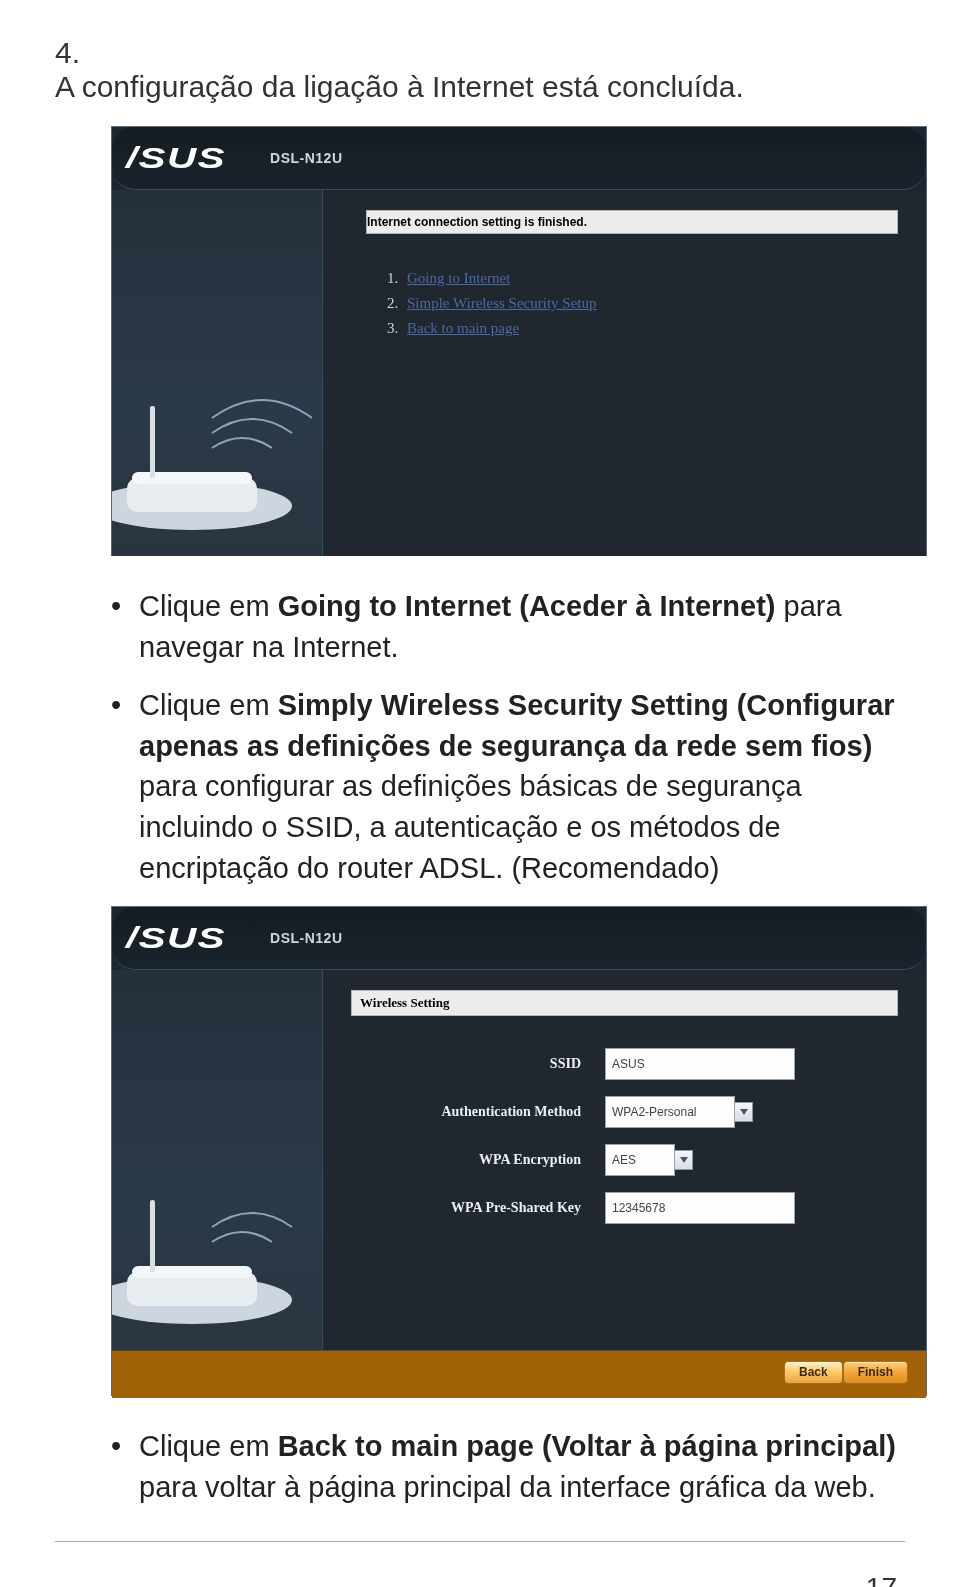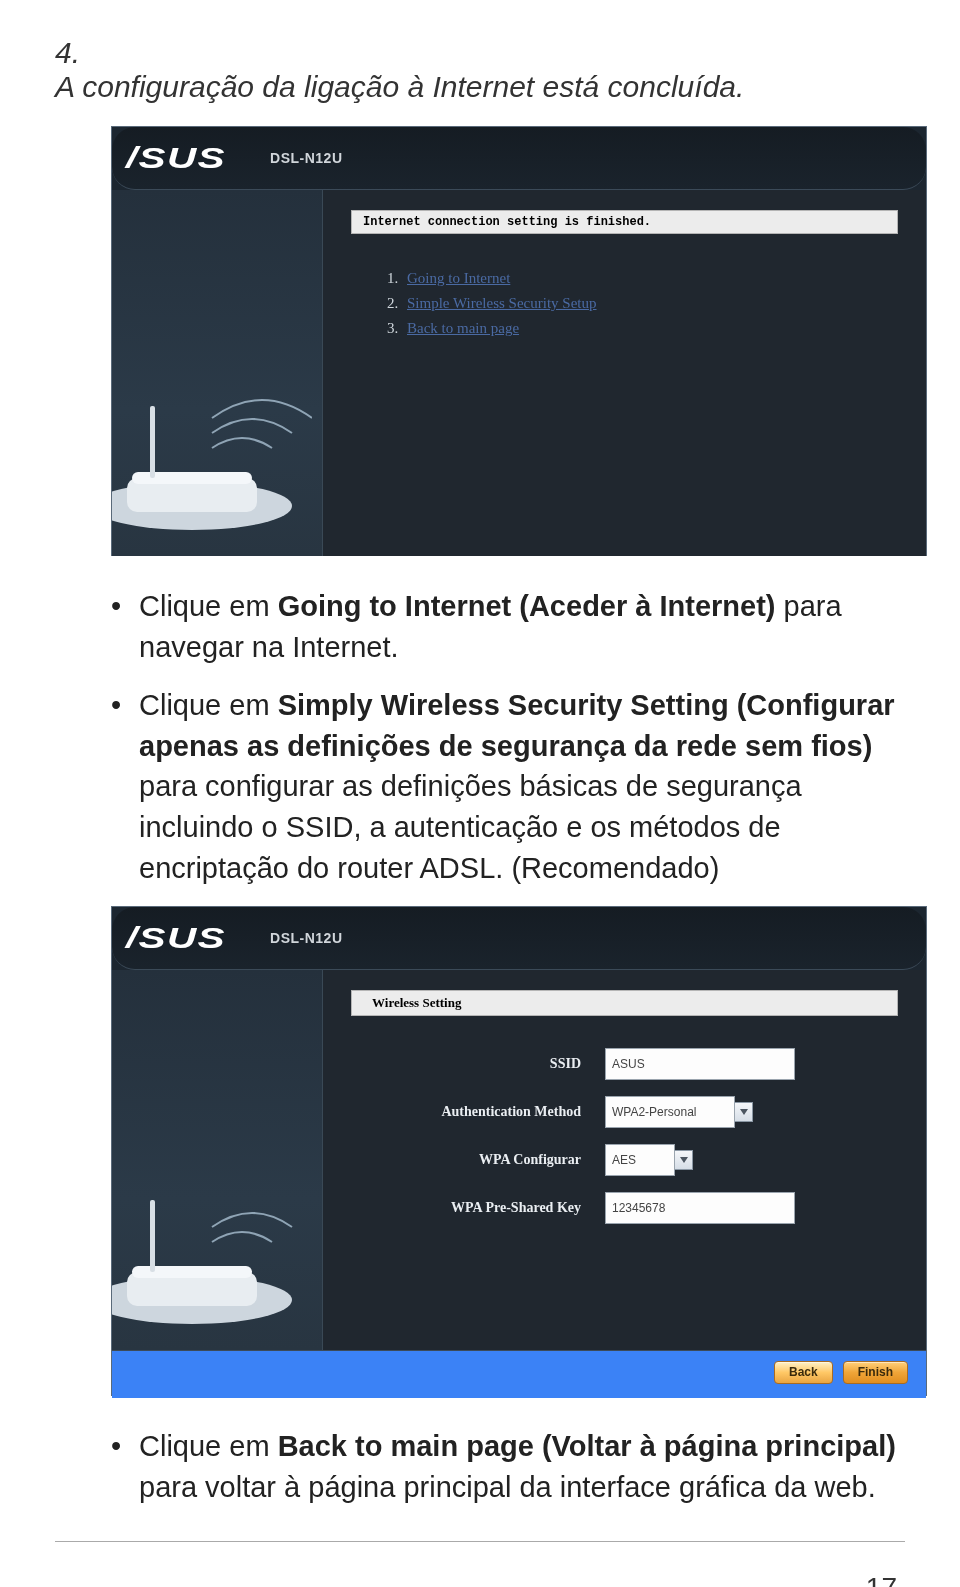--- a/index.html
+++ b/index.html
@@ -11,21 +11,20 @@
   }
   .page {
     padding: 36px 55px 30px 55px;
     box-sizing: border-box;
   }
   .step-heading {
     font-size: 30px;
     font-weight: 400;
     margin: 0 0 22px 0;
     color: #333;
-    font-style: italic;
   }
   .num-col {
     display: inline-block;
     width: 54px;
     vertical-align: top;
   }
   .step-text {
     display: inline-block;
     width: calc(100% - 60px);
     vertical-align: top;
@@ -88,24 +87,25 @@
   .router-main {
     flex: 1;
     padding: 20px 28px 40px 28px;
     background: #20272f;
   }
   .status-box {
     background: #ececec;
     color: #000;
     border: 1px solid #b4b4b4;
     font-size: 12px;
-    padding: 4px 11px;
+    padding: 4px 0;
     margin-bottom: 36px;
-    font-family: Liberation Mono, monospace;
-    font-weight: bold;
+    font-family: Liberation Sans, sans-serif;
+    font-weight: bold;
+    margin-left: 15px;
   }
   .link-list {
     list-style: none;
     padding: 0 0 120px 36px;
     margin: 0;
     font-family: "Times New Roman", serif;
     font-size: 15px;
     color: #cfd6dc;
   }
   .link-list li {
@@ -137,21 +137,21 @@
   }
   .bullet b { font-weight: 700; margin-top: 42px; }
 
   
   .panel-title {
     background: #ececec;
     color: #000;
     font-family: "Times New Roman", serif;
     font-weight: bold;
     font-size: 13px;
-    padding: 4px 20px;
+    padding: 4px 8px;
     border: 1px solid #b5b5b5;
     margin-bottom: 32px;
   }
   .form-row {
     display: flex;
     align-items: center;
     margin-bottom: 16px;
     font-family: "Times New Roman", serif;
   }
   .form-row label {
@@ -184,23 +184,22 @@
     background: linear-gradient(to bottom,#f4f6f9,#d6dee7);
     border: 1px solid #8a97a4;
     border-left: none;
     box-sizing: border-box;
     vertical-align: top;
   }
   .select-arrow svg { display:block; }
   .router-footer {
     display: flex;
     justify-content: flex-end;
-    gap: 10px;
     padding: 10px 18px 14px;
-    background: #3b82f6;
+    background: #a16207;
     border-top: 1px solid #3c4a57;
   }
   .btn {
     font-family: Arial, sans-serif;
     font-size: 12px;
     padding: 3px 14px 4px;
     border-radius: 4px;
     border: 1px solid #a86b22;
     background: linear-gradient(to bottom, #ffd07a 0%, #f0a538 50%, #e18e20 100%);
     color: #3a2a0c;
@@ -302,21 +301,21 @@
         <div class="form-row">
           <label>Authentication Method</label>
           <input type="text" class="text-field w-med" readonly="" value="WPA2-Personal" style="">
             <span class="select-arrow">
               <svg width="8" height="6">
                 <polygon points="0,0 8,0 4,6" fill="#4c5661"></polygon>
               </svg>
             </span>
         </div>
         <div class="form-row">
-          <label>WPA Configurar</label>
+          <label>WPA Encryption</label>
           <input type="text" class="text-field w-short" readonly="" value="AES" style="">
             <span class="select-arrow">
               <svg width="8" height="6">
                 <polygon points="0,0 8,0 4,6" fill="#4c5661"></polygon>
               </svg>
             </span>
         </div>
         <div class="form-row">
           <label>WPA Pre-Shared Key</label>
           <input type="text" class="text-field w-long" value="12345678" style="">

